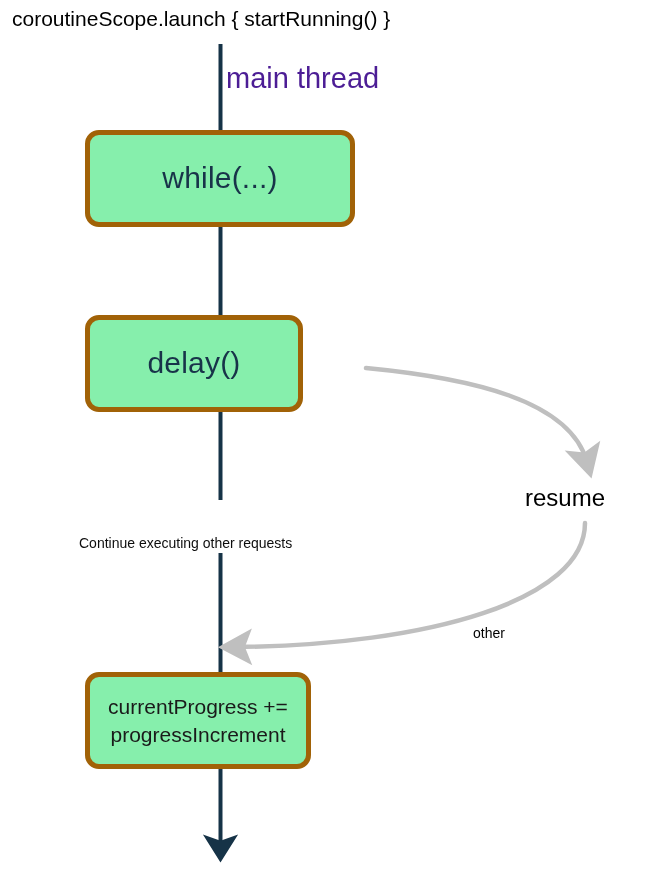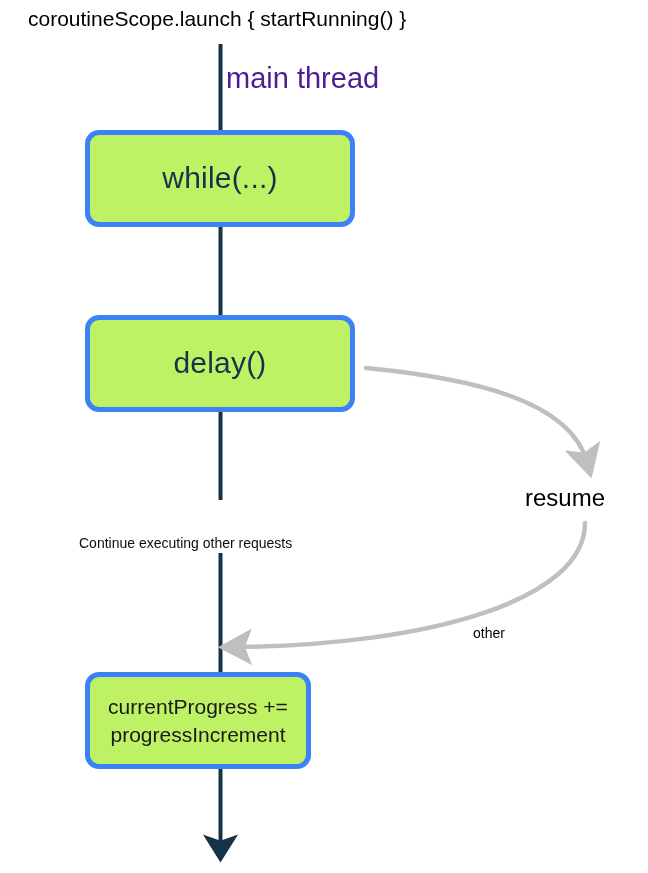--- a/index.html
+++ b/index.html
@@ -20,38 +20,38 @@
   .svg-layer {
     position: absolute;
     left: 0;
     top: 0;
     width: 648px;
     height: 873px;
   }
   .node-box {
     position: absolute;
     box-sizing: border-box;
-    border: 5px solid #3b82f6;
+    border: 5px solid #a16207;
     border-radius: 14px;
-    background: #bef264;
+    background: #86efac;
     display: flex;
     align-items: center;
     justify-content: center;
     text-align: center;
   }
   #box-while {
     left: 85px;
     top: 130px;
     width: 270px;
     height: 97px;
   }
   #box-delay {
     left: 85px;
     top: 315px;
-    width: 270px;
+    width: 218px;
     height: 97px;
   }
   #box-progress {
     left: 85px;
     top: 672px;
     width: 226px;
     height: 97px;
   }
   .box-label-large {
     font-size: 30px;
@@ -65,21 +65,20 @@
     line-height: 1.3;
     white-space: pre-line;
   }
   #title-text {
     position: absolute;
     left: 12px;
     top: 7px;
     font-size: 21px;
     color: #000000;
     white-space: nowrap;
-    margin-left: 16px;
   }
   #main-thread-label {
     position: absolute;
     left: 226px;
     top: 62px;
     font-size: 29px;
     color: #4c1d95;
     white-space: nowrap;
   }
   #continue-label {

